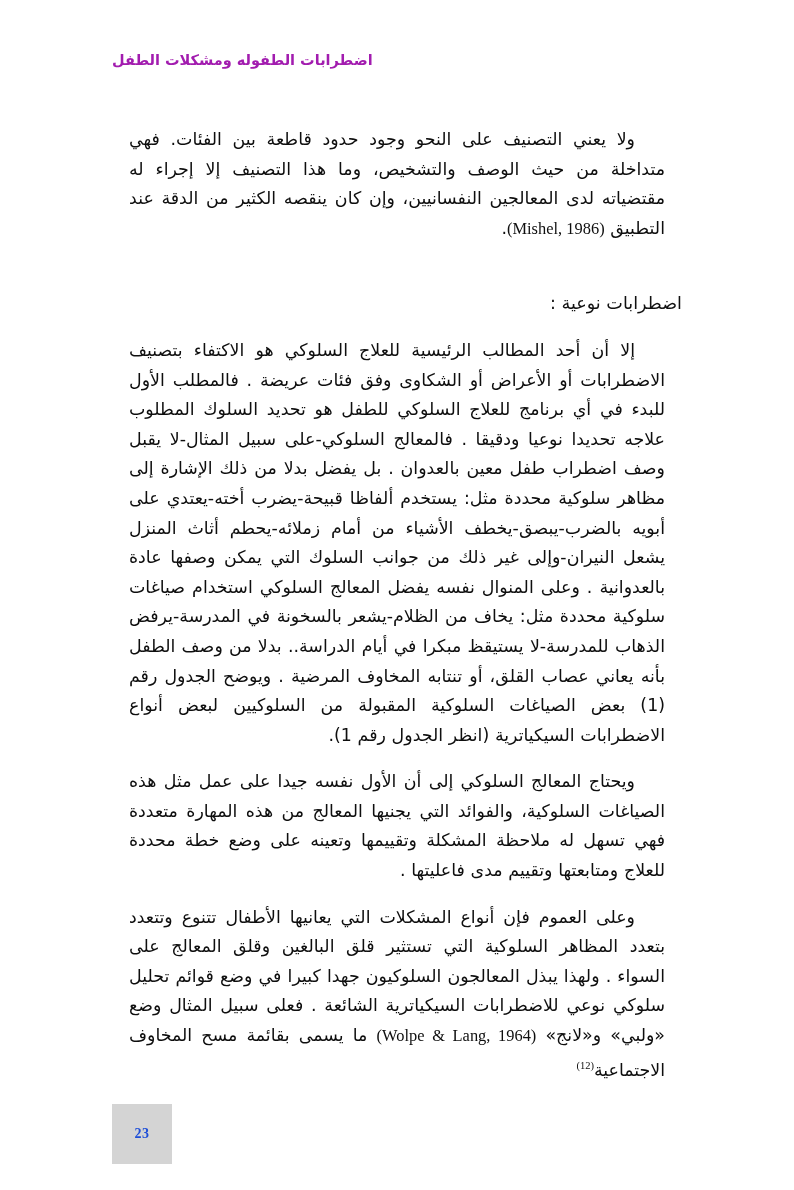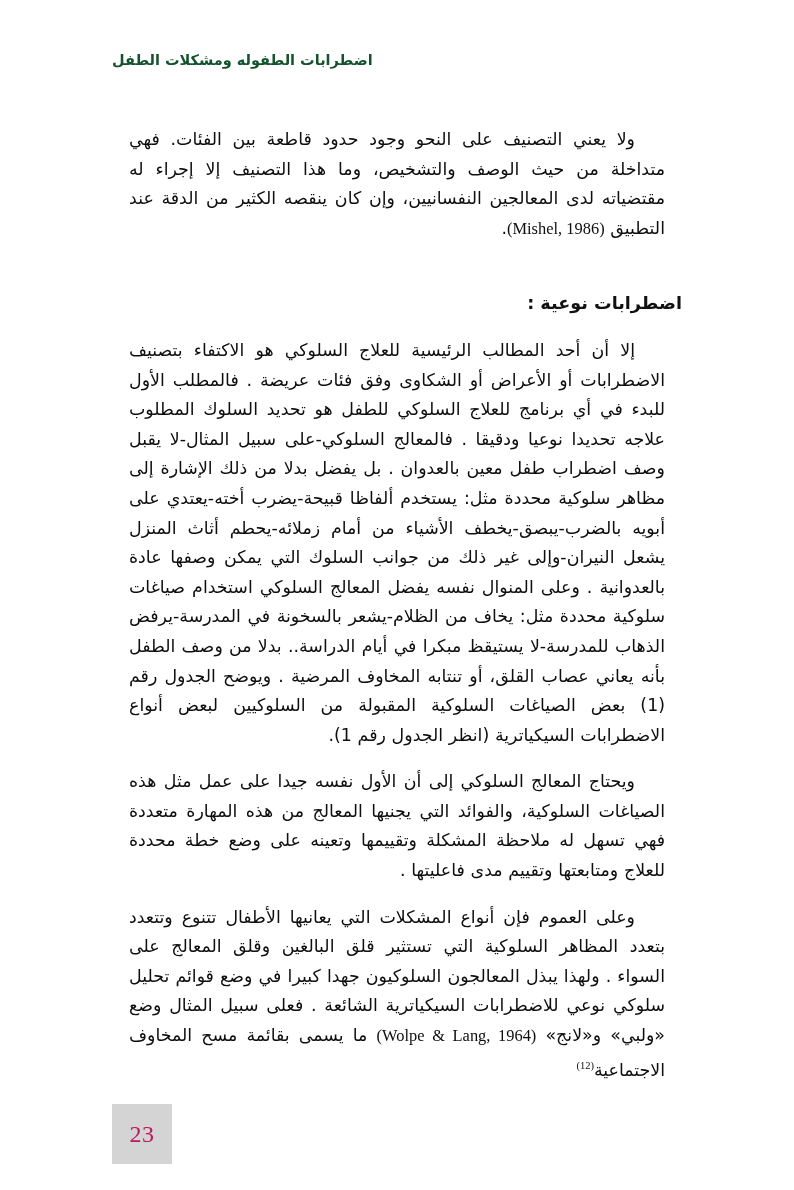--- a/index.html
+++ b/index.html
@@ -26,21 +26,21 @@
   .running-header {
     position: absolute;
     top: 52px;
     left: 112px;
     right: 112px;
     text-align: left;
     direction: rtl;
     font-size: 14.5px;
     font-weight: bold;
     letter-spacing: 0.1px;
-    color: #14532d;
+    color: #a21caf;
     line-height: 1.2;
   }
 
   
   .text-column {
     position: absolute;
     top: 108px;
     left: 112px;
     width: 570px;
     direction: rtl;
@@ -54,21 +54,21 @@
   .para {
     margin: 17px;
     text-indent: 30px;
     text-align: justify;
     word-spacing: 0.2px;
   }
 
   .section-heading {
     margin: 0;
     font-size: 17.6px;
-    font-weight: bold;
+    font-weight: normal;
     text-indent: 0;
     text-align: right;
     color: #111111;
     line-height: 29.6px;
   }
 
   .spacer-lg { height: 29px; }
 
   .latin {
     font-family: "Liberation Serif", "DejaVu Serif", serif;
@@ -92,23 +92,23 @@
     top: 1104px;
     width: 60px;
     height: 60px;
     background: #d4d4d4;
     display: flex;
     align-items: center;
     justify-content: center;
   }
   .page-number-box .folio {
     font-family: "Liberation Serif", "DejaVu Serif", serif;
-    font-size: 24px;
-    font-weight: normal;
-    color: #be185d;
+    font-size: 14px;
+    font-weight: bold;
+    color: #1d4ed8;
     letter-spacing: 0.5px;
     direction: ltr;
   }
 </style>
 </head>
 <body>
 
 <div class="page">
 
   <div class="running-header">اضطرابات الطفوله ومشكلات الطفل</div>

